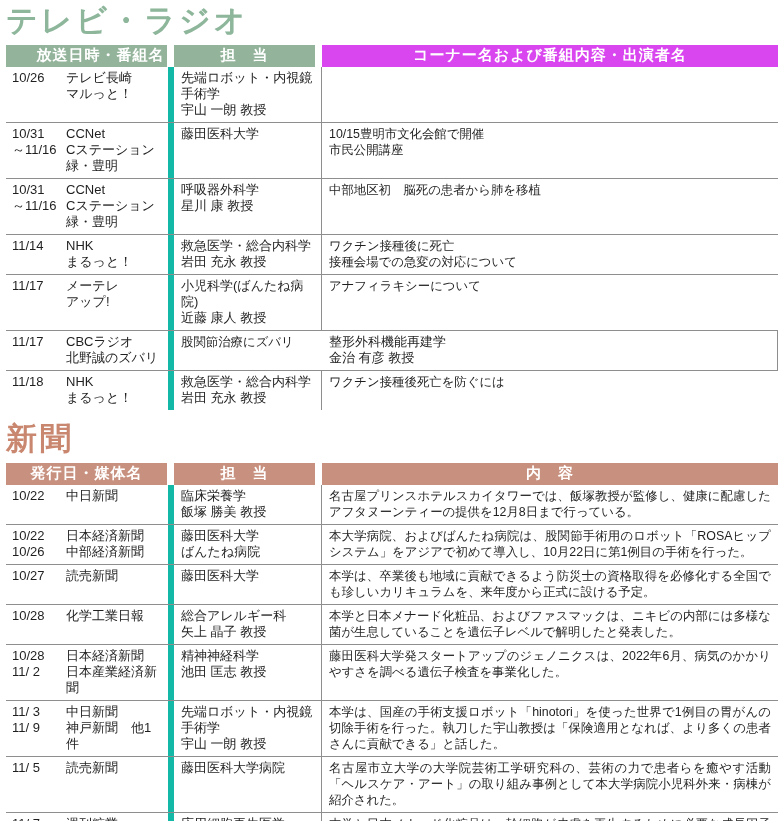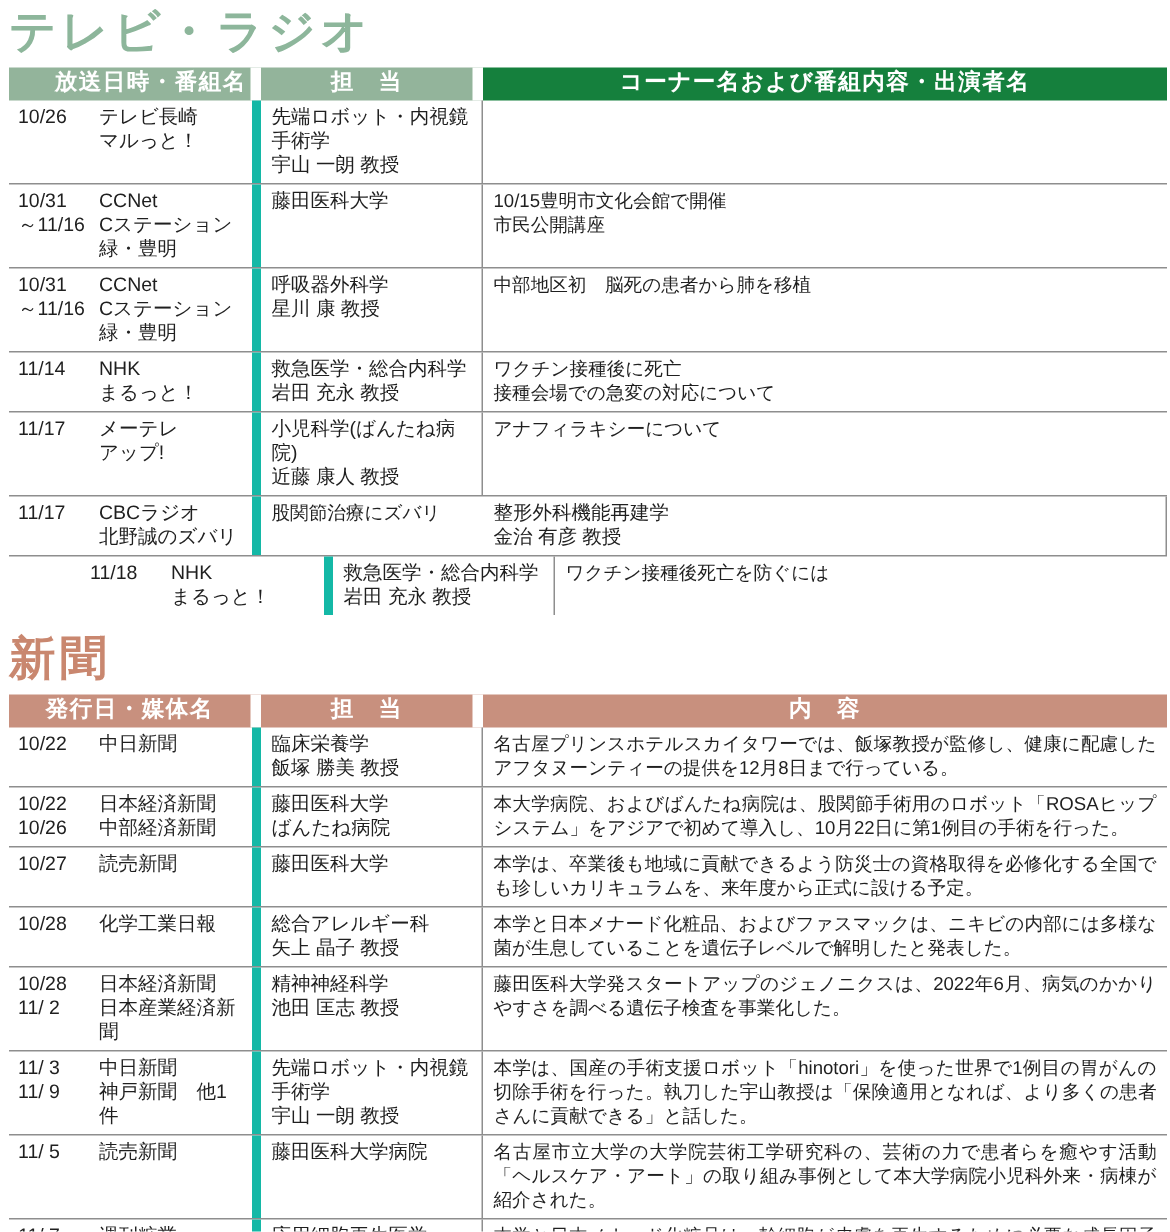--- a/index.html
+++ b/index.html
@@ -18,21 +18,21 @@
   .th{
     box-sizing:border-box;color:#ffffff;font-weight:bold;font-size:15px;
     text-align:center;padding:1px 0 3px 0;line-height:1.2;
     letter-spacing:1px;
   }
   .th.gap{border-right:7px solid #ffffff;}
   .trow{
     display:grid;grid-template-columns:168px 148px 1fr;
     border-bottom:1px solid #8e8e8e;min-height:36px;
   }
-  .trow.last{border-bottom:none;margin-left:48px;}
+  .trow.last{border-bottom:none;}
   .cell{box-sizing:border-box;padding:3px 7px 4px 7px;font-size:13px;line-height:16px;}
   .cell.c1{padding-left:6px;border-right:6px solid #14b8a6;}
   .cell.c2{border-right:1px solid #8e8e8e;}
   .cell.c3{text-align:justify;}
   .cell.c3 .cline{font-size:12.4px;}
   .mline{display:grid;grid-template-columns:54px 1fr;}
   .mdate{white-space:pre;}
   .section-block{margin-bottom:10px;}
   .section-block + .section-block{margin-top:12px;}
 </style>
@@ -40,21 +40,21 @@
 <body>
 
 <div class="page">
 
   <div class="section-block">
     <div class="section-title" style="color: rgb(141, 182, 155);">テレビ・ラジオ</div>
     <div class="media-table">
       <div class="thead">
         <div class="th gap" style="background: rgb(147, 180, 155); color: rgb(255, 255, 255); padding-left: 28px;">放送日時・番組名</div>
         <div class="th gap" style="background: rgb(147, 180, 155); color: rgb(255, 255, 255);">担　当</div>
-        <div class="th" style="background: #15803d; color: rgb(255, 255, 255);">コーナー名および番組内容・出演者名</div>
+        <div class="th" style="background: #d946ef; color: rgb(255, 255, 255);">コーナー名および番組内容・出演者名</div>
       </div>
       <div class="tbody">
           <div class="trow">
             <div class="cell c1">
               <div class="mline">
                 <span class="mdate">10/26</span>
                 <span class="mname">テレビ長崎</span>
               </div>
               <div class="mline">
                 <span class="mdate"></span>

